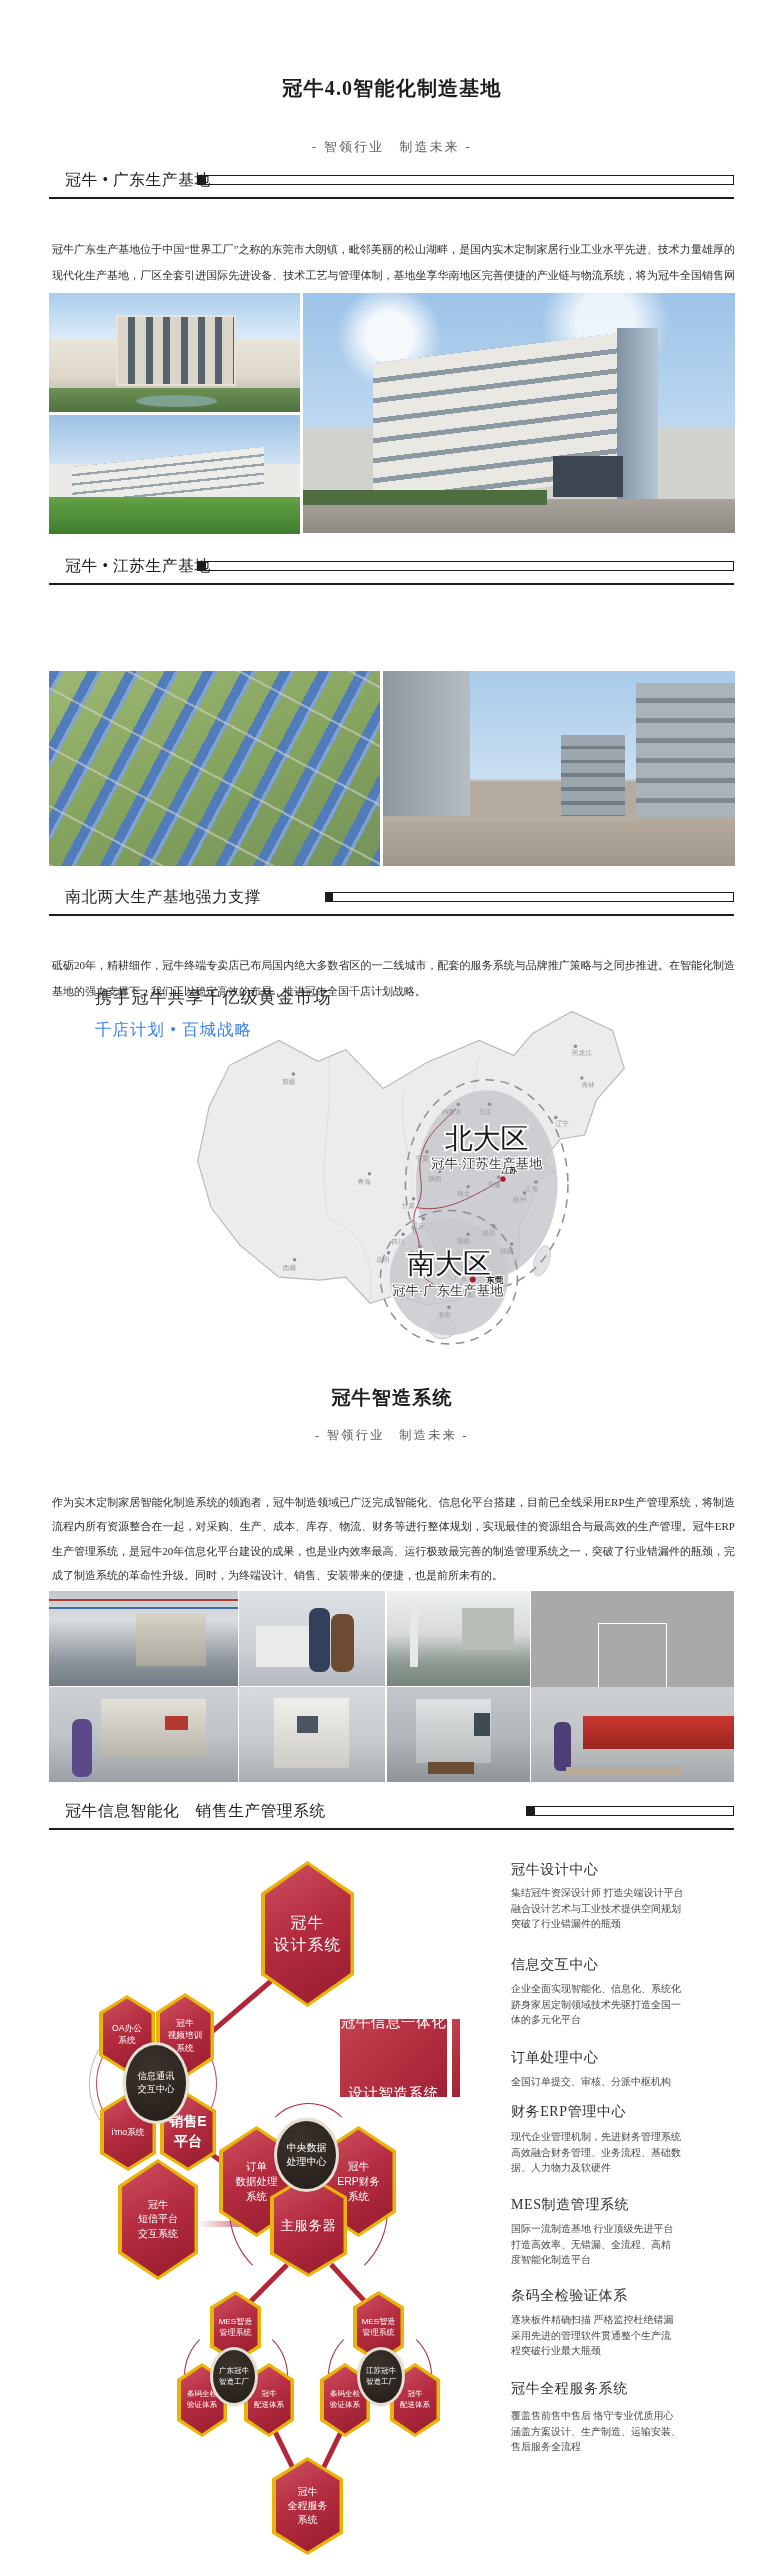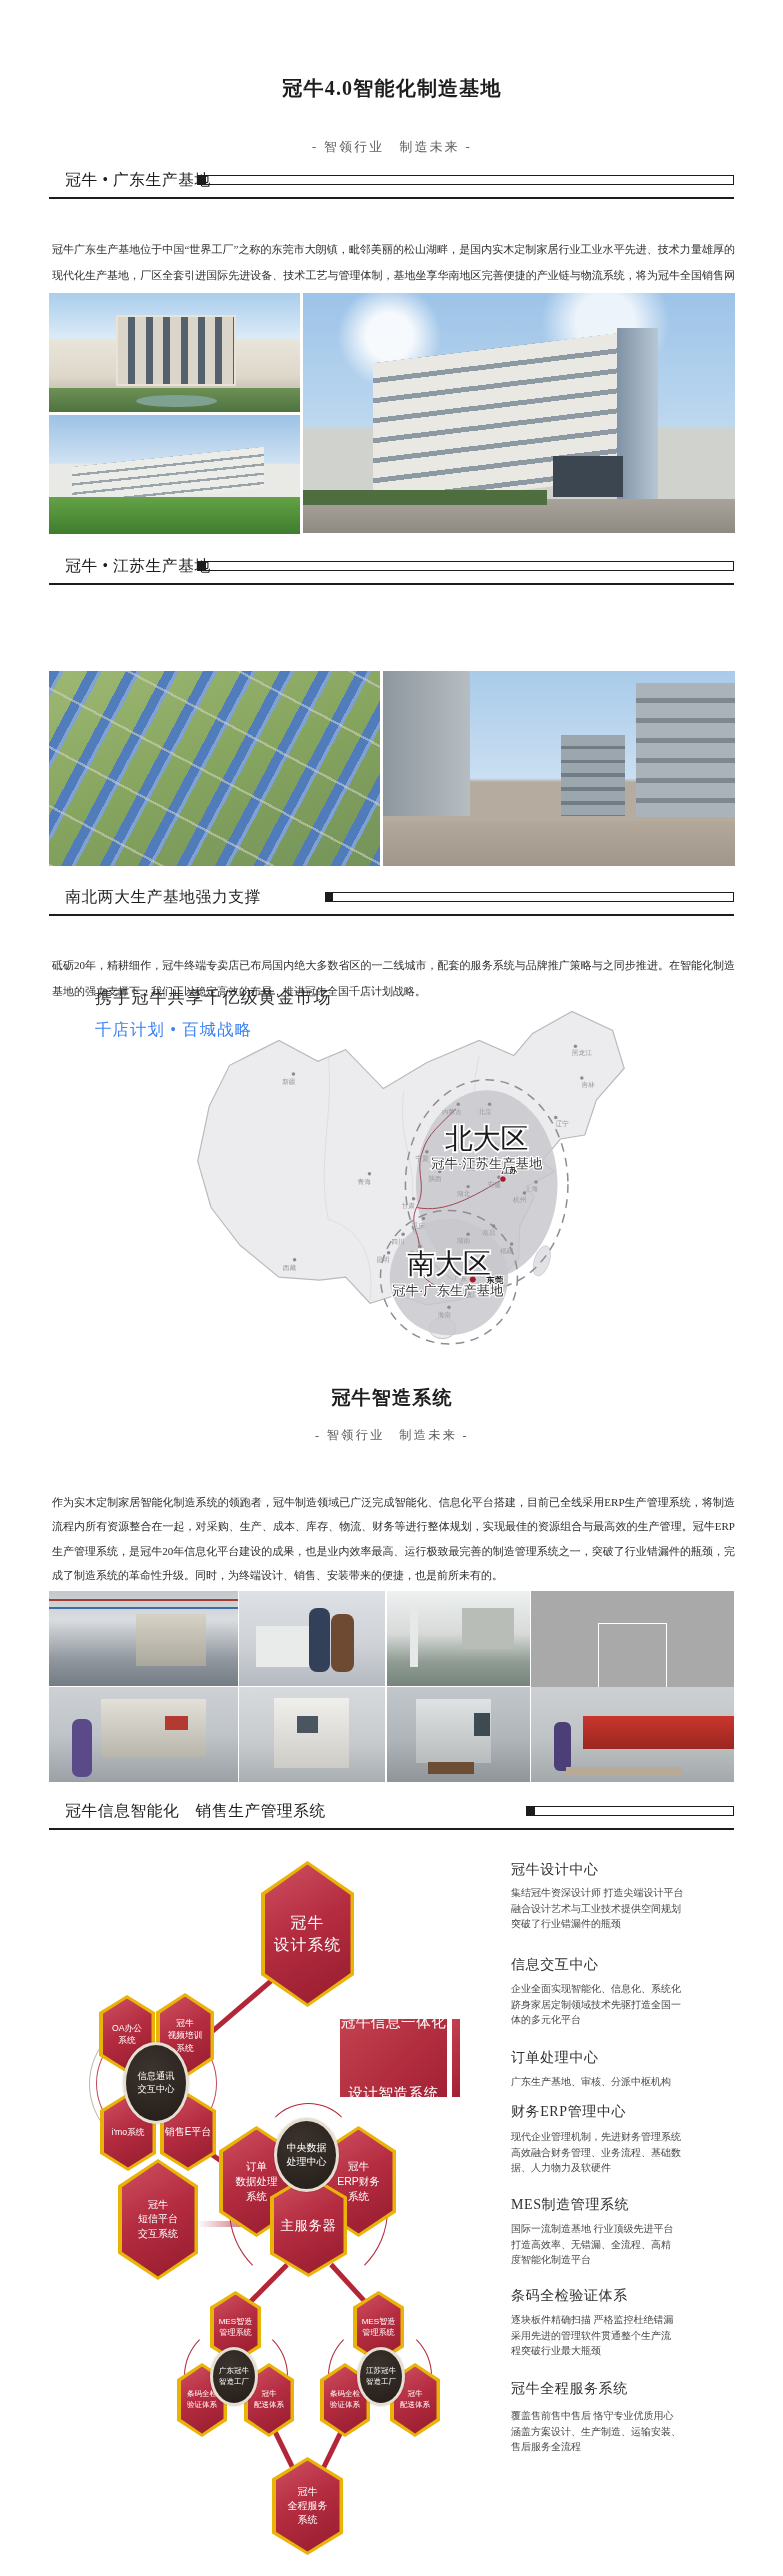--- a/index.html
+++ b/index.html
@@ -272,21 +272,21 @@
 
   <div class="ic-title" style="top:1956px">信息交互中心</div>
   <div class="ic-body" style="top:1981px">
     <span>企业全面实现智能化、信息化、系统化</span>
     <span>跻身家居定制领域技术先驱打造全国一</span>
     <span>体的多元化平台</span>
   </div>
 
   <div class="ic-title" style="top:2049px">订单处理中心</div>
   <div class="ic-body" style="top:2074px">
-    <span>广东生产基地、审核、分派中枢机构</span>
+    <span>全国订单提交、审核、分派中枢机构</span>
   </div>
 
   <div class="ic-title" style="top:2103px">财务ERP管理中心</div>
   <div class="ic-body" style="top:2129px">
     <span>现代企业管理机制，先进财务管理系统</span>
     <span>高效融合财务管理、业务流程、基础数</span>
     <span>据、人力物力及软硬件</span>
   </div>
 
   <div class="ic-title" style="top:2196px">MES制造管理系统</div>
@@ -344,21 +344,21 @@
       <span>视频培训</span>
       <span>系统</span>
     </div>
   </div>
   <div class="hex" style="left:100px;top:2093px;width:56px;height:78px;">
     <div class="hex-in" style="font-size:8.7px;">
       <span>i'mo系统</span>
     </div>
   </div>
   <div class="hex" style="left:160px;top:2093px;width:56px;height:78px;">
-    <div class="hex-in" style="font-size:10px;">
+    <div class="hex-in" style="font-size:14px;font-weight:bold;">
       <span>销售E平台</span>
     </div>
   </div>
   <div class="dcirc" style="left:123px;top:2042px;width:66px;height:82px;">
     <div class="dcirc-in" style="font-size:9.3px;">
       <span>信息通讯</span>
       <span>交互中心</span>
     </div>
   </div>
 

